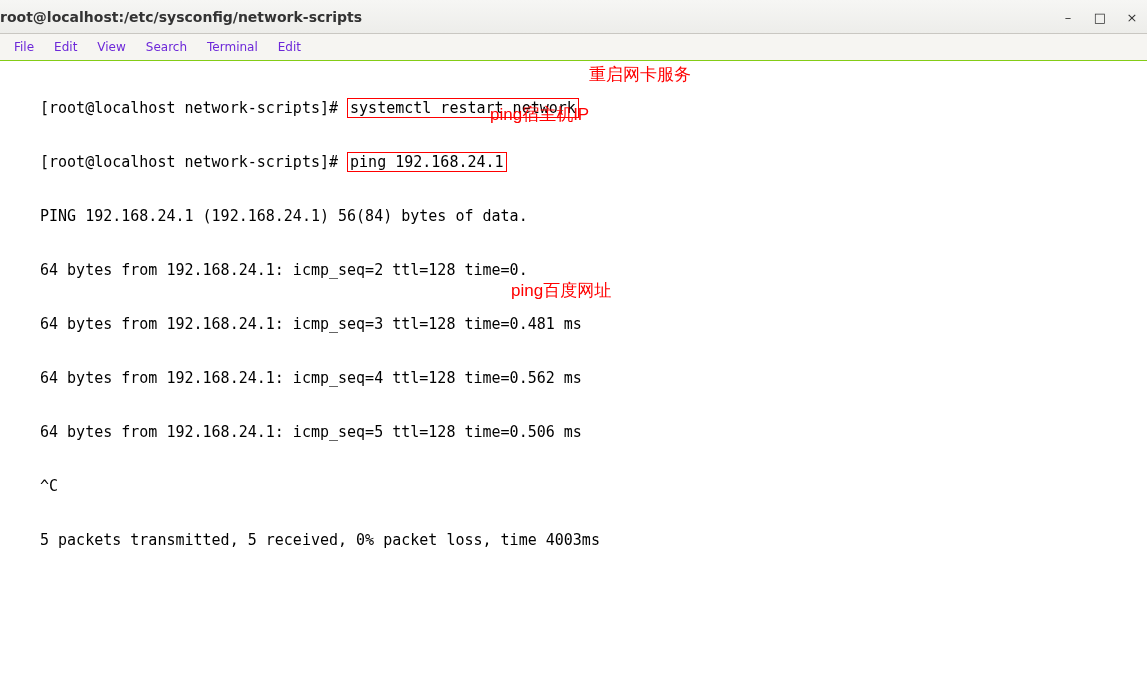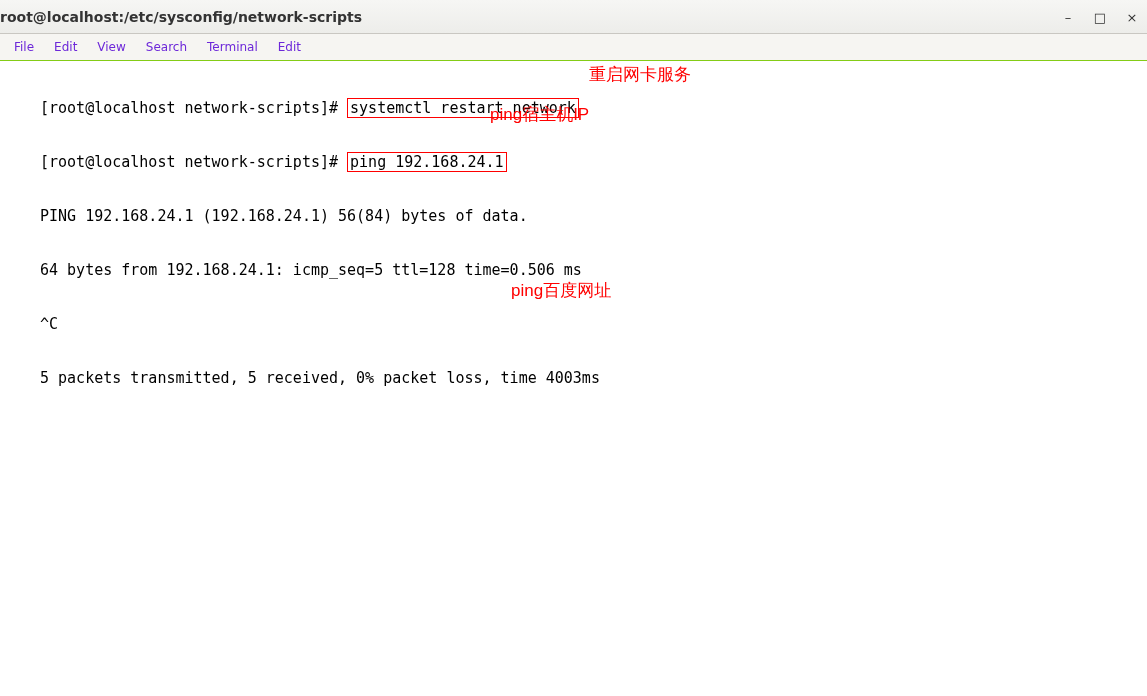--- a/index.html
+++ b/index.html
@@ -110,20 +110,23 @@
   <div class="menu-item">View</div>
   <div class="menu-item">Search</div>
   <div class="menu-item">Terminal</div>
   <div class="menu-item">Edit</div>
 </div>
 
 <div class="terminal">
   <div class="line"><span>[root@localhost network-scripts]# </span><span class="boxed">systemctl restart network</span></div>
   <div class="line"><span>[root@localhost network-scripts]# </span><span class="boxed">ping 192.168.24.1</span></div>
   <div class="line">PING 192.168.24.1 (192.168.24.1) 56(84) bytes of data.</div>
+  <div class="line">64 bytes from 192.168.24.1: icmp_seq=2 ttl=128 time=0.</div>
+  <div class="line">64 bytes from 192.168.24.1: icmp_seq=3 ttl=128 time=0.481 ms</div>
+  <div class="line">64 bytes from 192.168.24.1: icmp_seq=4 ttl=128 time=0.562 ms</div>
   <div class="line">64 bytes from 192.168.24.1: icmp_seq=5 ttl=128 time=0.506 ms</div>
   <div class="line">^C</div>
   <div class="line">5 packets transmitted, 5 received, 0% packet loss, time 4003ms</div>
   
   
   
   
 </div>
 
 <div class="annotation" style="left:589px; top:63px;">重启网卡服务</div>

